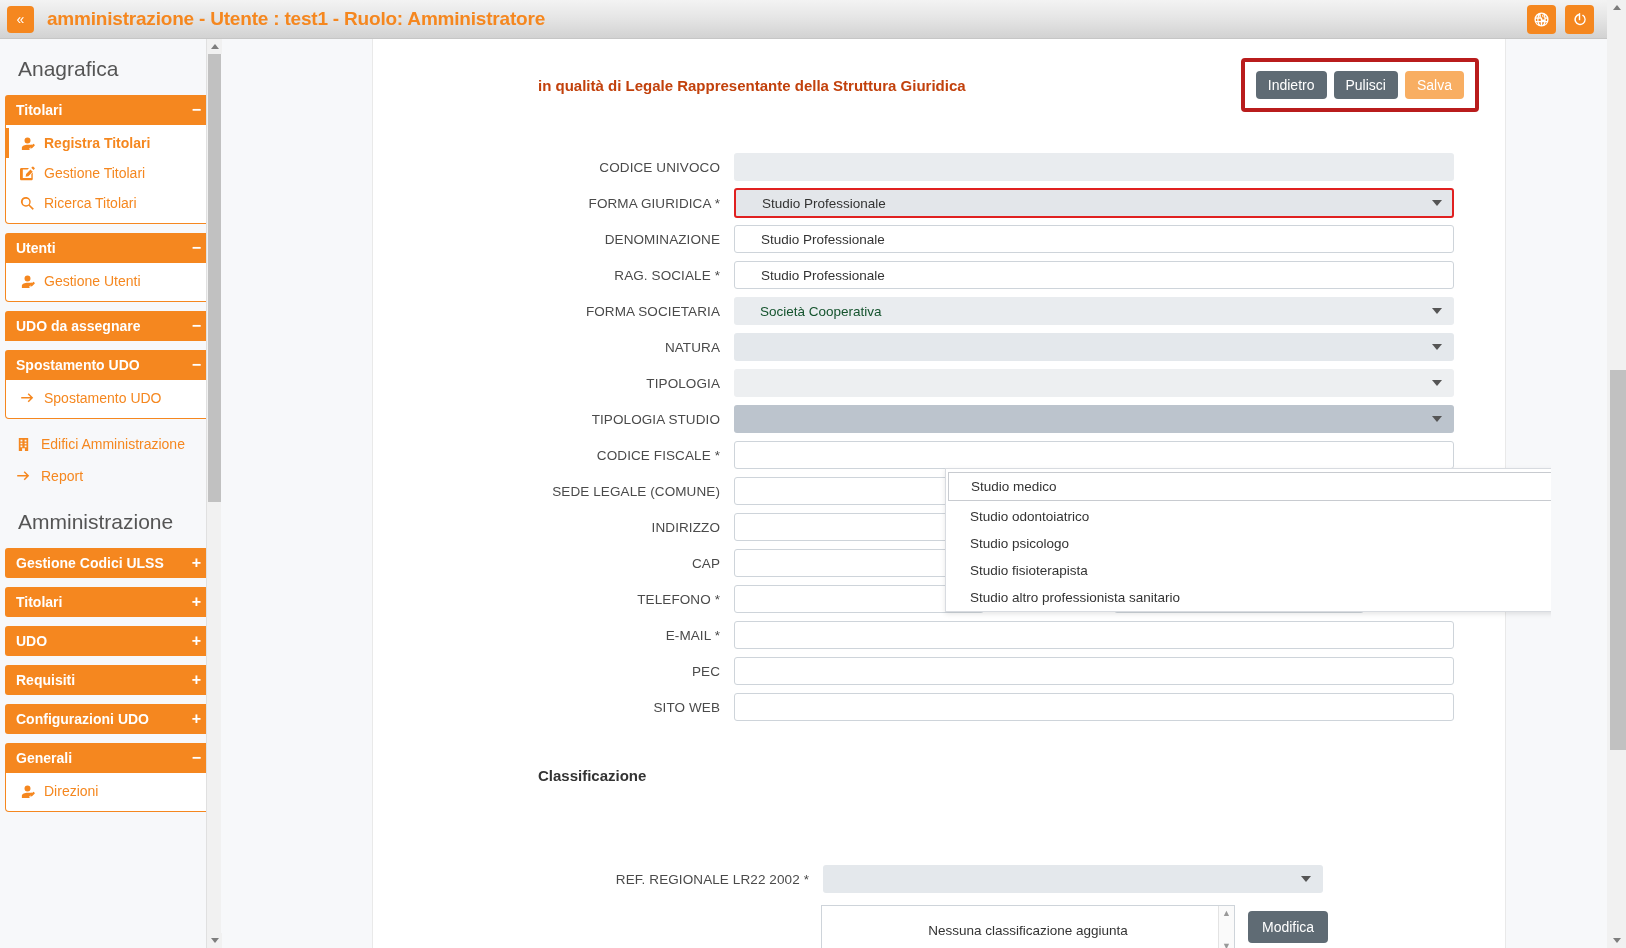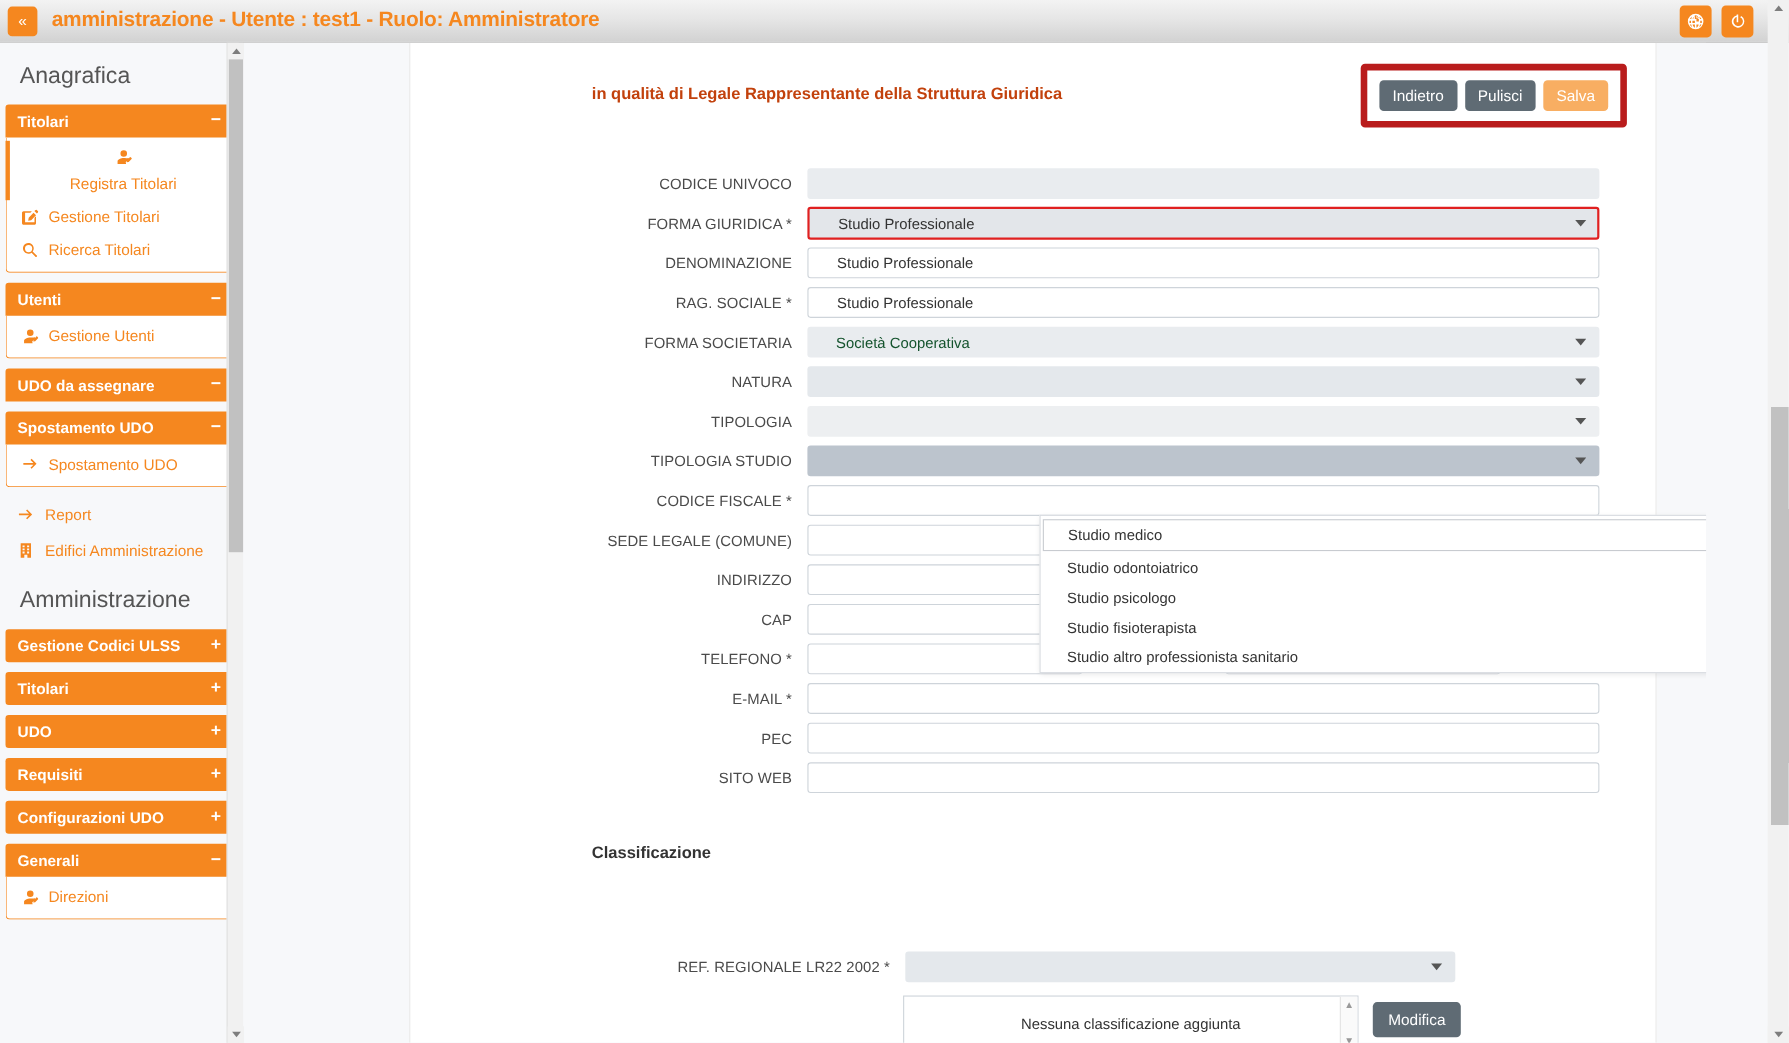--- a/index.html
+++ b/index.html
@@ -61,21 +61,21 @@
   .panel-head .sign { margin-left: auto; font-size: 16px; font-weight: bold; line-height: 1; }
   .panel-body {
     border: 1px solid #f5871f; border-top: none;
     border-radius: 0 0 4px 4px; background: #fff; padding: 3px 0 5px 0;
   }
   .side-link {
     display: flex; align-items: center; gap: 9px;
     color: #f5871f; font-size: 14px;
     padding: 7px 6px 7px 14px; cursor: pointer; position: relative;
   }
-  .side-link.active { font-weight: normal; flex-direction: column; }
+  .side-link.active { font-weight: bold; }
   .side-link.active::before {
     content: ""; position: absolute; left: -1px; top: 0; bottom: 0; width: 4px; background: #f5871f;
   }
   .side-link svg { width: 15px; height: 15px; fill: #f5871f; flex: none; }
   .loose-link {
     display: flex; align-items: center; gap: 10px;
     color: #f5871f; font-size: 14px; padding: 8px 6px 8px 16px; cursor: pointer;
   }
   .loose-link svg { width: 15px; height: 15px; fill: #f5871f; flex: none; }
 
@@ -99,21 +99,21 @@
   }
   #content-card {
     position: absolute; left: 150px; top: 0;
     width: 1134px; height: 909px;
     background: #fff;
     border-left: 1px solid #e9e9e9;
     border-right: 1px solid #e9e9e9;
   }
   #action-bar {
     position: absolute; right: 26px; top: 19px;
-    background: #fff; border: 6px solid #b91c1c; border-radius: 4px;
+    background: #fff; border: 4px solid #b91c1c; border-radius: 4px;
     padding: 9px 11px; display: flex; gap: 7px; z-index: 30;
   }
   .btn {
     border: none; border-radius: 4px; color: #fff; font-size: 14px;
     padding: 6px 12px; cursor: pointer; font-family: "Liberation Sans", sans-serif;
   }
   .btn-grey { background: #5f6b74; }
   .btn-orange { background: #f8ae62; }
 
   #section-title {
@@ -268,29 +268,29 @@
         <div class="side-link">
           <svg viewBox="0 0 16 16">
             <path d="M9.3 2.3l-1.1 1.1L11.1 6.3H1.3v1.6h9.8L8.2 10.8l1.1 1.1 4.8-4.8z"></path>
           </svg>
           <span>Spostamento UDO</span>
         </div>  
       </div>
     </div>
     <div class="loose-link">
       <svg viewBox="0 0 16 16">
+        <path d="M3 1h10v14H9.5v-3h-3v3H3V1zm1.8 2v1.8h2V3h-2zm4.4 0v1.8h2V3h-2zM4.8 6v1.8h2V6h-2zm4.4 0v1.8h2V6h-2zM4.8 9v1.8h2V9h-2zm4.4 0v1.8h2V9h-2z"></path>
+      </svg>
+      <span>Edifici Amministrazione</span>
+    </div>
+    <div class="loose-link">
+      <svg viewBox="0 0 16 16">
         <path d="M9.3 2.3l-1.1 1.1L11.1 6.3H1.3v1.6h9.8L8.2 10.8l1.1 1.1 4.8-4.8z"></path>
       </svg>
       <span>Report</span>
-    </div>
-    <div class="loose-link">
-      <svg viewBox="0 0 16 16">
-        <path d="M3 1h10v14H9.5v-3h-3v3H3V1zm1.8 2v1.8h2V3h-2zm4.4 0v1.8h2V3h-2zM4.8 6v1.8h2V6h-2zm4.4 0v1.8h2V6h-2zM4.8 9v1.8h2V9h-2zm4.4 0v1.8h2V9h-2z"></path>
-      </svg>
-      <span>Edifici Amministrazione</span>
     </div>
     <div class="side-heading">Amministrazione</div>
     <div class="panel">  
       <div class="panel-head">    
         <span>Gestione Codici ULSS</span>    
         <span class="sign">+</span>  
       </div>
     </div>
     <div class="panel">  
       <div class="panel-head">    

